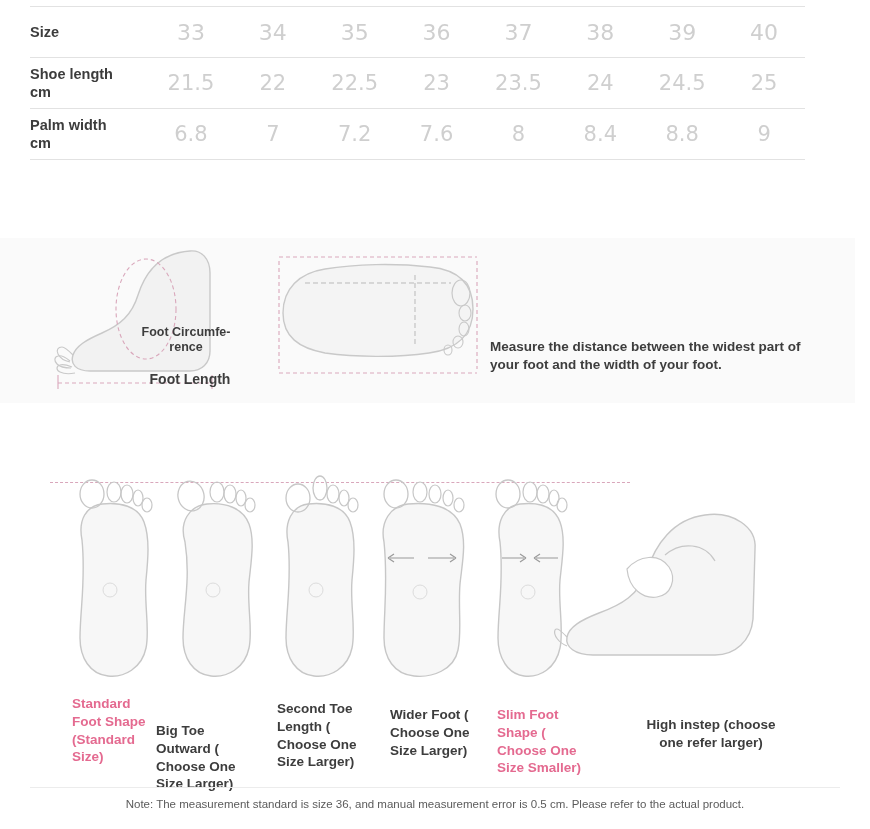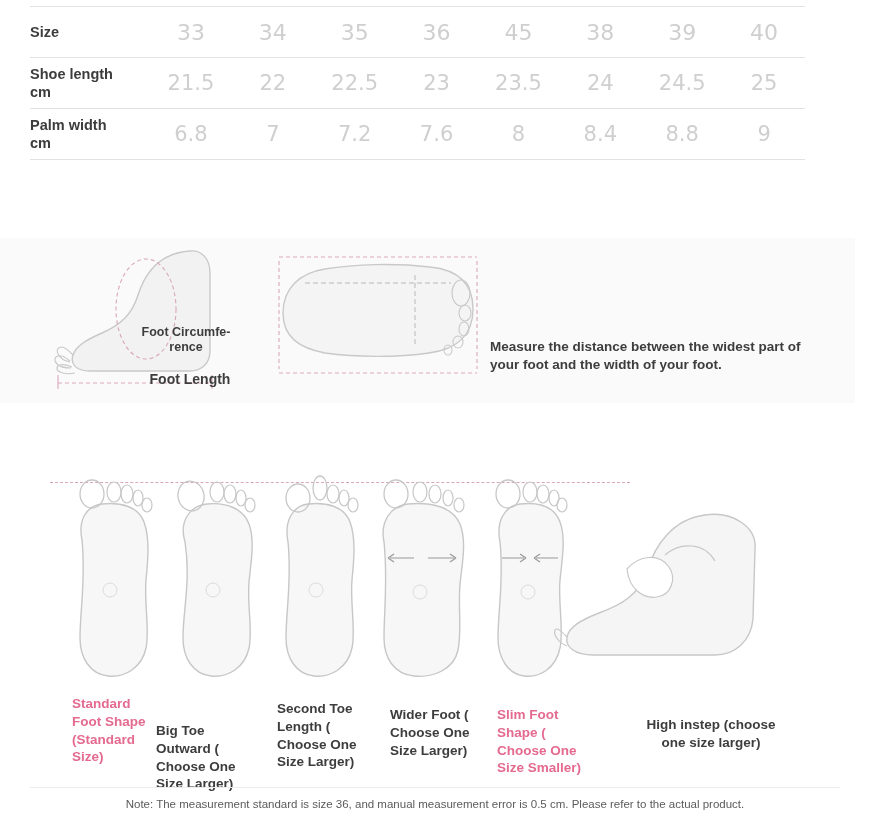--- a/index.html
+++ b/index.html
@@ -187,21 +187,21 @@
 
 <div class="size-table-wrap">
   <table class="size-table">
     <tbody>
         <tr class="head-row">
       <td class="row-label">Size</td>
       <td class="val">33</td>
       <td class="val">34</td>
       <td class="val">35</td>
       <td class="val">36</td>
-      <td class="val">45</td>
+      <td class="val">37</td>
       <td class="val">38</td>
       <td class="val">39</td>
       <td class="val">40</td>
     </tr>
     <tr>
       <td class="row-label">
         <span>Shoe length</span><br>
         <span>cm</span>
       </td>
       <td class="val">21.5</td>
@@ -345,17 +345,17 @@
   <div class="shape-caption cap-pink" style="left:497px; top:276px; width:100px;">Slim Foot Shape ( Choose One Size Smaller)</div>
 
   <div class="shape-item" style="left:555px; top:75px; width:215px; height:160px;">
     <svg width="215" height="160" viewBox="0 0 215 160">
       <path d="M150 10 C118 14 100 40 92 66 C84 90 66 100 44 108 C26 115 14 122 12 132 C10 142 20 150 38 150 L160 150 C180 150 196 136 198 114 L200 44 C202 22 178 6 150 10 Z" fill="#f5f5f5" stroke="#c7c7c7" stroke-width="1.4"></path>
       <path d="M12 132 C6 126 2 122 0 125 C-2 130 4 138 12 141" fill="none" stroke="#c7c7c7" stroke-width="1.2"></path>
       <path d="M72 64 C84 50 104 48 114 62 C122 74 116 90 102 92 C88 94 74 84 72 64 Z" fill="#ffffff" stroke="#c7c7c7" stroke-width="1.2"></path>
       <path d="M110 50 C126 36 150 38 160 56" fill="none" stroke="#c7c7c7" stroke-width="1.2"></path>
     </svg>
   </div>
-  <div class="shape-caption" style="left:636px; top:286px; width:150px; text-align:center;">High instep (choose one size larger)</div>
+  <div class="shape-caption" style="left:636px; top:286px; width:150px; text-align:center;">High instep (choose one refer larger)</div>
 </div>
 
 <div class="note-sep"></div>
 <div class="note">Note: The measurement standard is size 36, and manual measurement error is 0.5 cm. Please refer to the actual product.</div>
 
 </body></html>

